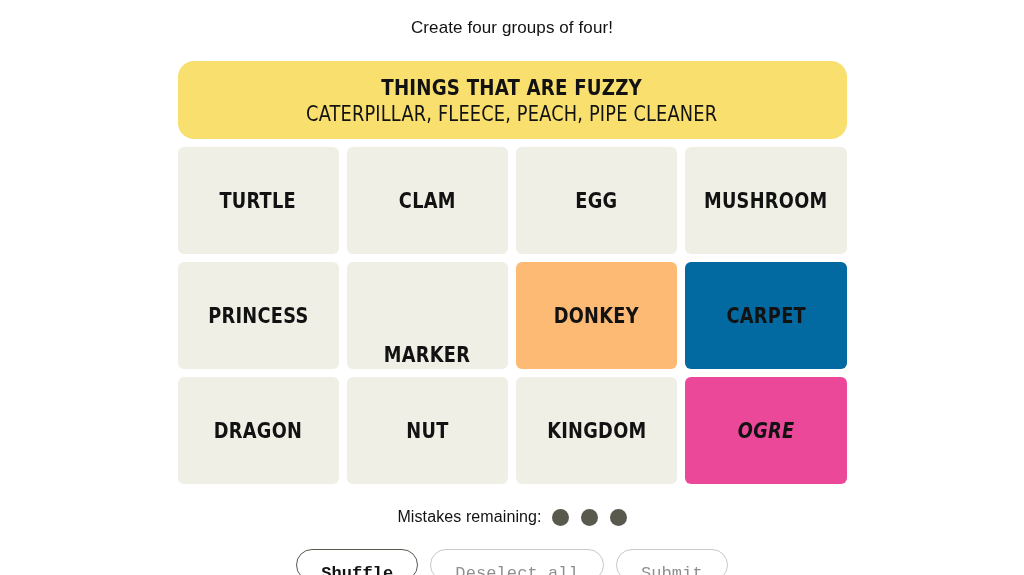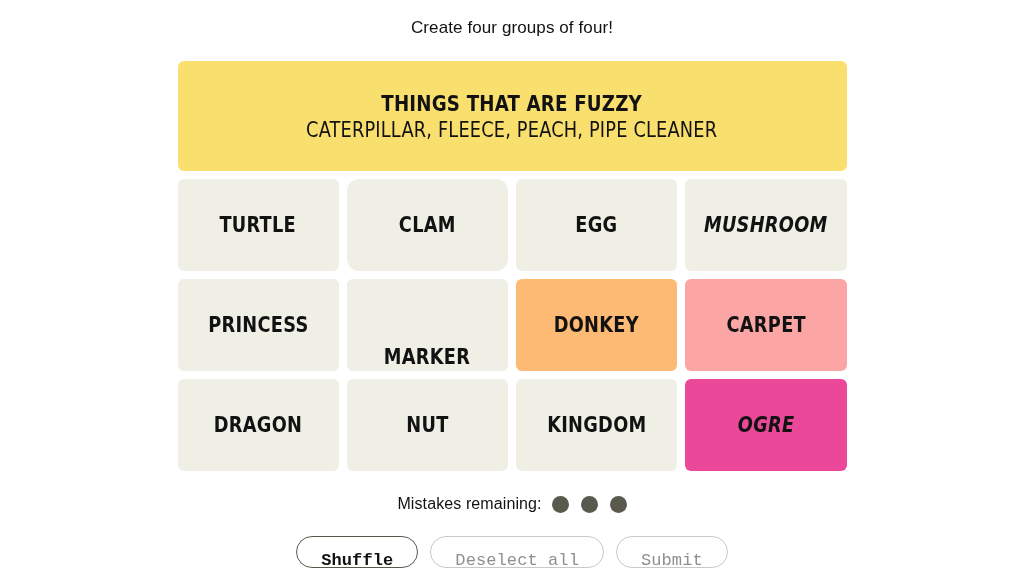--- a/index.html
+++ b/index.html
@@ -37,22 +37,22 @@
     width: 669px;
     margin-top: 22px;
     display: flex;
     flex-direction: column;
     gap: 8px;
   }
 
   
   .solved-group {
     width: 100%;
-    height: 110px;
-    border-radius: 6px;
+    height: 78px;
+    border-radius: 16px;
     display: flex;
     flex-direction: column;
     align-items: center;
     justify-content: center;
     text-align: center;
   }
 
   .solved-title {
     font-family: "Liberation Sans Narrow", "DejaVu Sans Condensed", "Liberation Sans", sans-serif;
     font-weight: 700;
@@ -74,21 +74,21 @@
   }
 
   
   .tile-row {
     display: grid;
     grid-template-columns: repeat(4, 1fr);
     gap: 8px;
   }
 
   .tile {
-    height: 92px;
+    height: 107px;
     background: #efefe6;
     border-radius: 6px;
     border: none;
     display: flex;
     align-items: center;
     justify-content: center;
     cursor: pointer;
     user-select: none;
     padding: 2px;
   }
@@ -183,42 +183,42 @@
 
     <div class="solved-group" id="solved-group-0" style="background: rgb(249, 223, 109);">
       <div class="solved-title">THINGS THAT ARE FUZZY</div>
       <div class="solved-members">CATERPILLAR, FLEECE, PEACH, PIPE CLEANER</div>
     </div>
 
     <div class="tile-row">
       <div class="tile" style="background: rgb(239, 239, 230);">
         <span class="tile-label">TURTLE</span>
       </div>
-      <div class="tile" style="background: rgb(239, 239, 230); border-radius: 12px;">
+      <div class="tile" style="background: rgb(239, 239, 230);">
         <span class="tile-label">CLAM</span>
       </div>
       <div class="tile" style="background: rgb(239, 239, 230);">
         <span class="tile-label">EGG</span>
       </div>
-      <div class="tile" style="background: rgb(239, 239, 230); font-style: italic;">
+      <div class="tile" style="background: rgb(239, 239, 230);">
         <span class="tile-label">MUSHROOM</span>
       </div>
     </div>
 
     <div class="tile-row">
       <div class="tile" style="background: rgb(239, 239, 230);">
         <span class="tile-label">PRINCESS</span>
       </div>
       <div class="tile" style="background: rgb(239, 239, 230); align-items: flex-end;">
         <span class="tile-label">MARKER</span>
       </div>
       <div class="tile" style="background: #fdba74;">
         <span class="tile-label">DONKEY</span>
       </div>
-      <div class="tile" style="background: #fca5a5;">
+      <div class="tile" style="background: #0369a1;">
         <span class="tile-label">CARPET</span>
       </div>
     </div>
 
     <div class="tile-row">
       <div class="tile" style="background: rgb(239, 239, 230);">
         <span class="tile-label">DRAGON</span>
       </div>
       <div class="tile" style="background: rgb(239, 239, 230);">
         <span class="tile-label">NUT</span>

